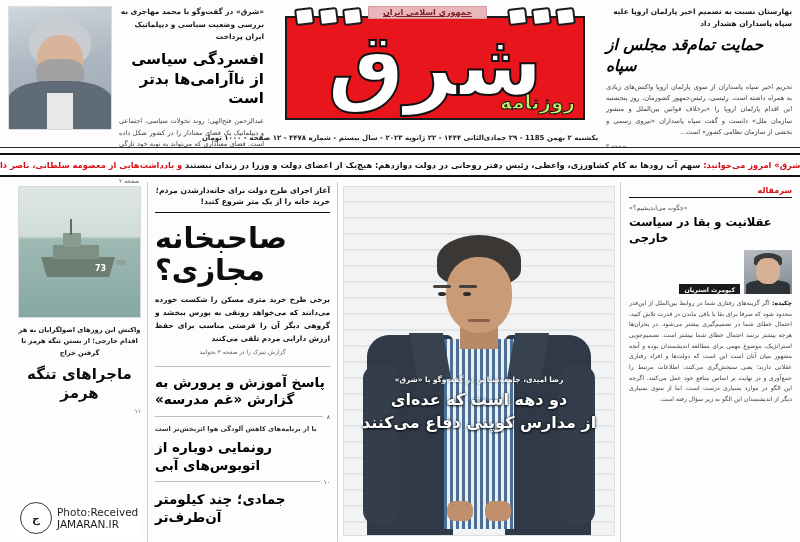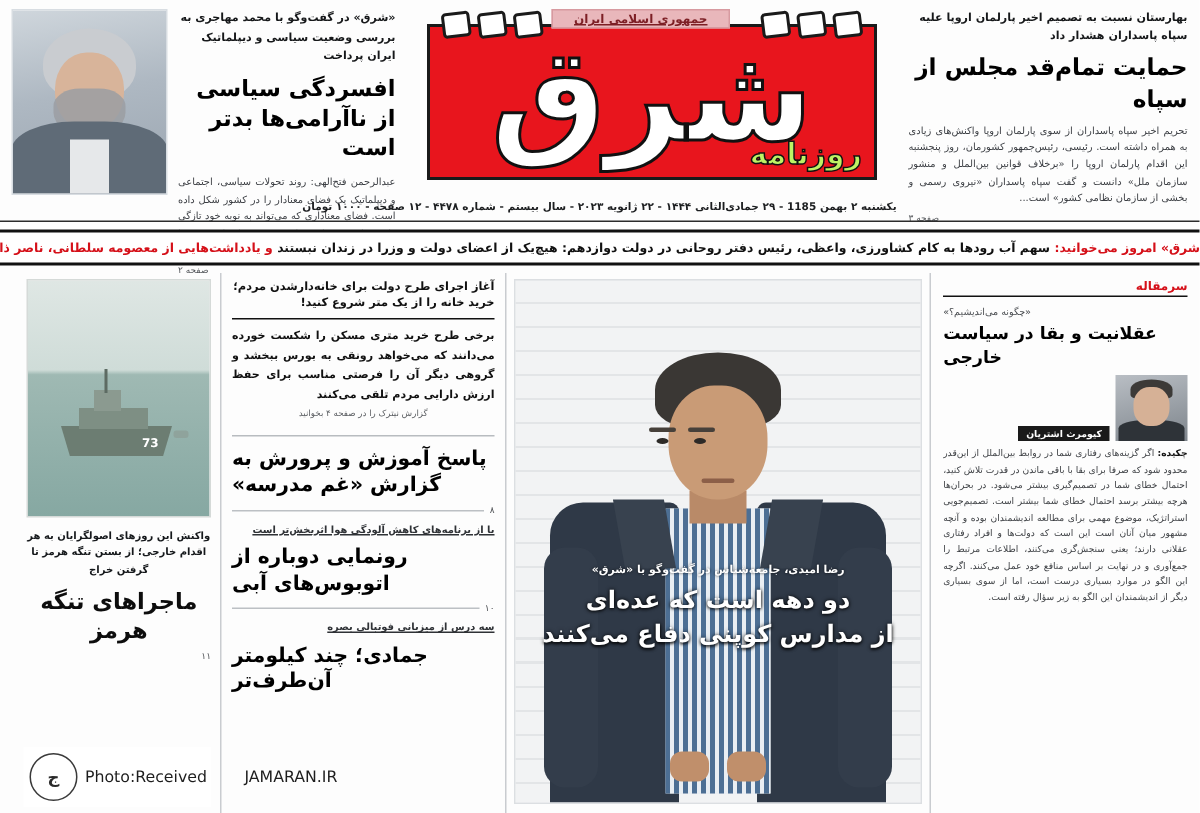--- a/index.html
+++ b/index.html
@@ -28,22 +28,23 @@
     width: 200px;
     padding: 6px 8px 4px 6px;
     text-align: justify;
   }
   .tr-kicker {
     font-size: 7.4px; line-height: 1.65; color: #16181a;
     font-weight: 600; text-align: right;
   }
   .tr-head {
     font-size: 15.5px; font-weight: 700; color: #000;
-    line-height: 1.3; margin: 5px 0 6px 0; text-align: right;
+    line-height: 1.3; margin: 5px 0 6px 0; text-align: left;
     letter-spacing: -0.3px;
+    font-style: italic;
   }
   .tr-body {
     font-size: 6.6px; line-height: 1.72; color: #3a3d42;
     text-align: justify;
   }
   .tr-page-ref {
     font-size: 6px; color: #55585c; margin-top: 4px; text-align: left;
   }
 
   
@@ -341,33 +342,33 @@
   .sub-head {
     font-size: 13.5px; font-weight: 700; color: #000;
     line-height: 1.3; text-align: left; letter-spacing: -0.3px;
   }
   .sub-pageno {
     display: flex; align-items: center; gap: 4px;
     font-size: 6px; color: #4d5054; margin: 4px 0 4px 0;
   }
   .sub-pageno .line { flex: 1; height: 1px; background: #bcc0c4; }
   .sub-kicker {
-    font-size: 6.6px; color: #2f3236; text-align: right; line-height: 1.6;
-    font-weight: 600; margin-bottom: 3px; text-decoration: underline;
+    font-size: 6.6px; color: #2f3236; text-align: left; line-height: 1.6;
+    font-weight: 600; margin-bottom: 3px;
   }
 
   
   .col-far-left {
     width: 135px;
     padding: 4px 6px 4px 6px;
     display: flex; flex-direction: column;
     position: relative;
   }
   .ship-photo {
-    width: 100%; height: 159px;
+    width: 100%; height: 132px;
     background: linear-gradient(180deg, #dfe7e4 0%, #cfdcd8 38%, #9fb9b3 40%, #86a8a2 100%);
     position: relative; overflow: hidden; border: 1px solid #d5dad8;
   }
   .ship-hull {
     position: absolute; bottom: 40px; left: 22px;
     width: 74px; height: 20px; background: #6c7d72;
     clip-path: polygon(0 0, 100% 0, 92% 100%, 8% 100%);
   }
   .ship-deck {
     position: absolute; bottom: 58px; left: 34px;
@@ -410,21 +411,21 @@
     direction: ltr;
     padding: 2px 4px;
   }
   .wm-logo {
     width: 32px; height: 32px; border-radius: 50%;
     border: 1.6px solid #3a3a3a;
     display: flex; align-items: center; justify-content: center;
     font-size: 11px; color: #2a2a2a; font-weight: 700;
     background: rgba(255,255,255,.6); flex: 0 0 auto;
   }
-  .wm-lines { display: flex; flex-direction: row; line-height: 1.18; gap: 25px; }
+  .wm-lines { display: flex; flex-direction: column; line-height: 1.18; }
   .wm-l1 { font-size: 10.5px; color: #1d1d1d; font-family: "DejaVu Sans", sans-serif; }
   .wm-l2 { font-size: 10.5px; color: #1d1d1d; font-family: "DejaVu Sans", sans-serif; }
 </style>
 </head>
 <body>
 
 <div class="page">
 
   <div class="masthead-band">
 
@@ -521,40 +522,40 @@
           <div>دو دهه است که عده‌ای</div>
           <div>از مدارس کوپنی دفاع می‌کنند</div>
         </div>
       </div>
     </div>
 
     <div class="col-left-group">
 
       <div class="col-lead">
         <div class="lead-topline">آغاز اجرای طرح دولت برای خانه‌دارشدن مردم؛ خرید خانه را از یک متر شروع کنید!</div>
+        <div class="lead-head">صاحبخانه مجازی؟</div>
         <div class="lead-deck">برخی طرح خرید متری مسکن را شکست خورده می‌دانند که می‌خواهد رونقی به بورس ببخشد و گروهی دیگر آن را فرصتی مناسب برای حفظ ارزش دارایی مردم تلقی می‌کنند</div>
         <div class="lead-ref">گزارش نیترک را در صفحه ۴ بخوانید</div>
         <div class="rule"></div>
 
         <div class="sub-art">
           <div class="sub-head">پاسخ آموزش و پرورش به گزارش «غم مدرسه»</div>
           <div class="sub-pageno">
             <span>۸</span>
             <span class="line"></span>
           </div>
           <div class="sub-kicker">با از برنامه‌های کاهش آلودگی هوا اثربخش‌تر است</div>
         </div>
 
         <div class="sub-art">
           <div class="sub-head">رونمایی دوباره از اتوبوس‌های آبی</div>
           <div class="sub-pageno">
             <span>۱۰</span>
             <span class="line"></span>
           </div>
-          <div class="sub-kicker">سه درس از میزبانی فوتبالی بصره</div>
         </div>
 
         <div class="sub-art">
           <div class="sub-head">جمادی؛ چند کیلومتر آن‌طرف‌تر</div>
         </div>
       </div>
 
       <div class="col-far-left">
         <div class="ship-photo">
           <div class="ship-hull"></div>

